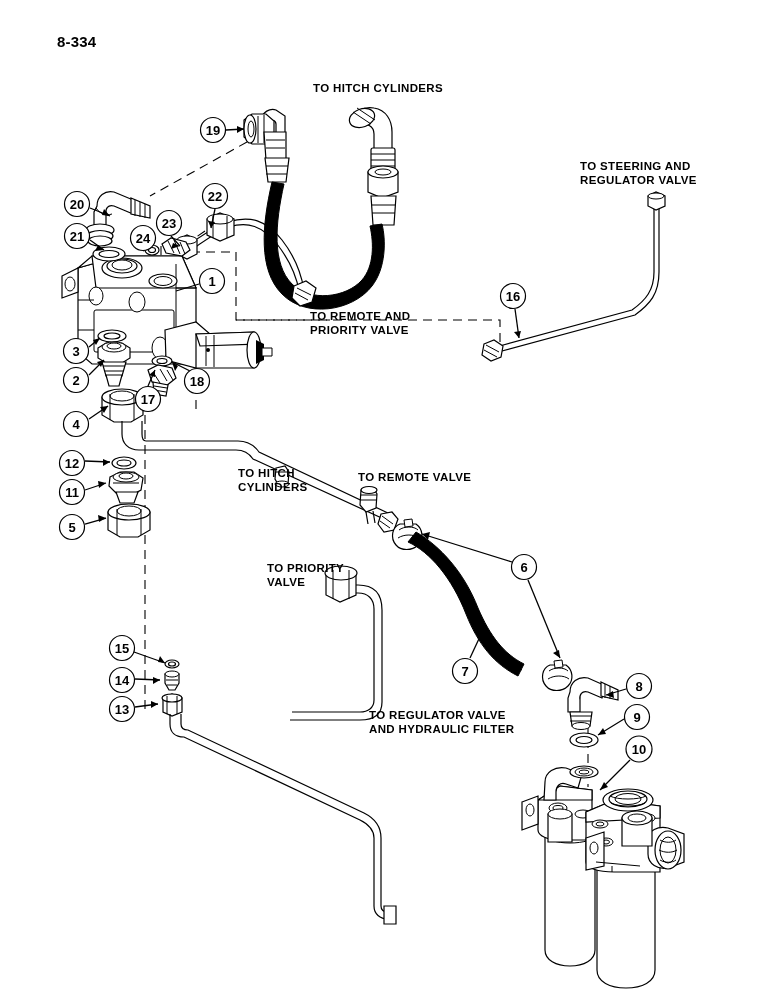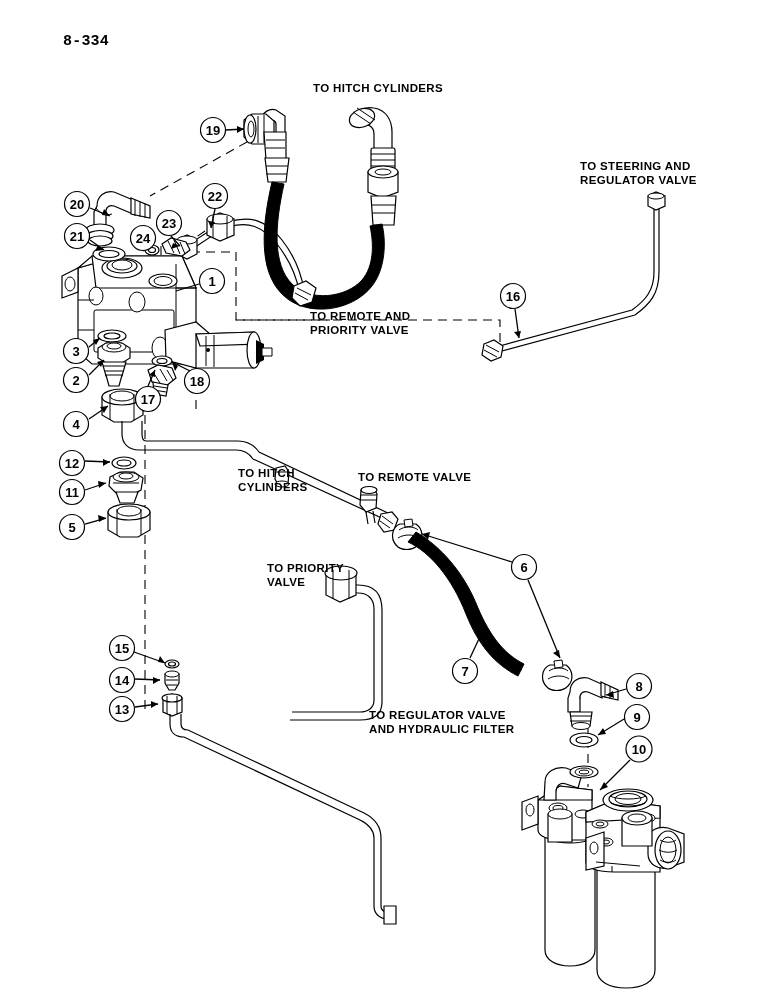--- a/index.html
+++ b/index.html
@@ -15,27 +15,26 @@
     overflow: hidden;
   }
   #page {
     position: absolute;
     inset: 0;
     width: 780px;
     height: 1000px;
   }
   .page-number {
     position: absolute;
-    left: 63px;
+    left: 57px;
     top: 33px;
     font-size: 15px;
     font-weight: bold;
     letter-spacing: 0.2px;
     color: #000;
-    font-family: Liberation Mono, monospace;
   }
   .figure-svg {
     position: absolute;
     left: 0;
     top: 0;
   }
   .cap {
     font-family: "Liberation Sans", sans-serif;
     font-size: 11.5px;
     font-weight: bold;

